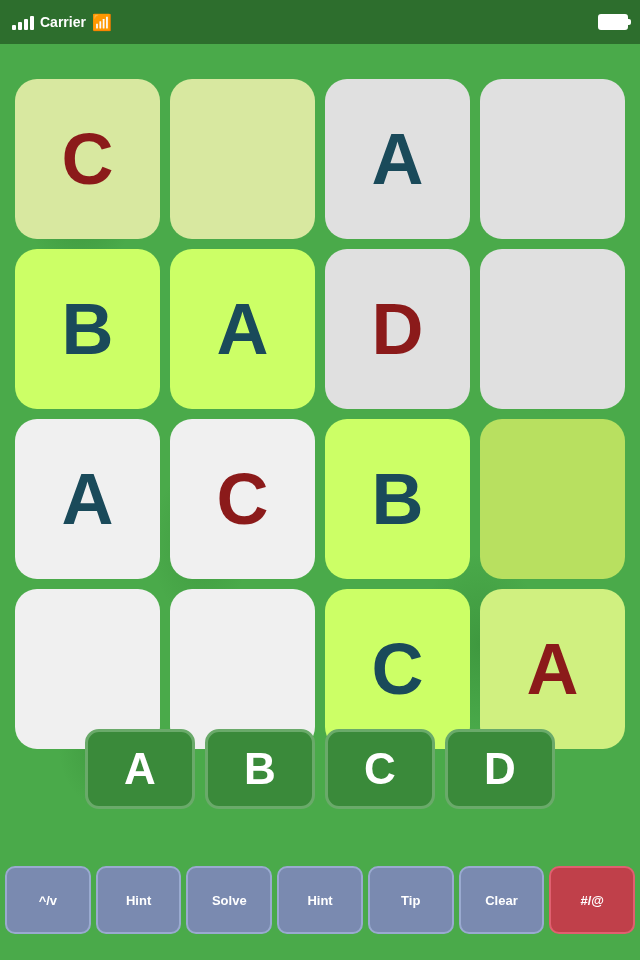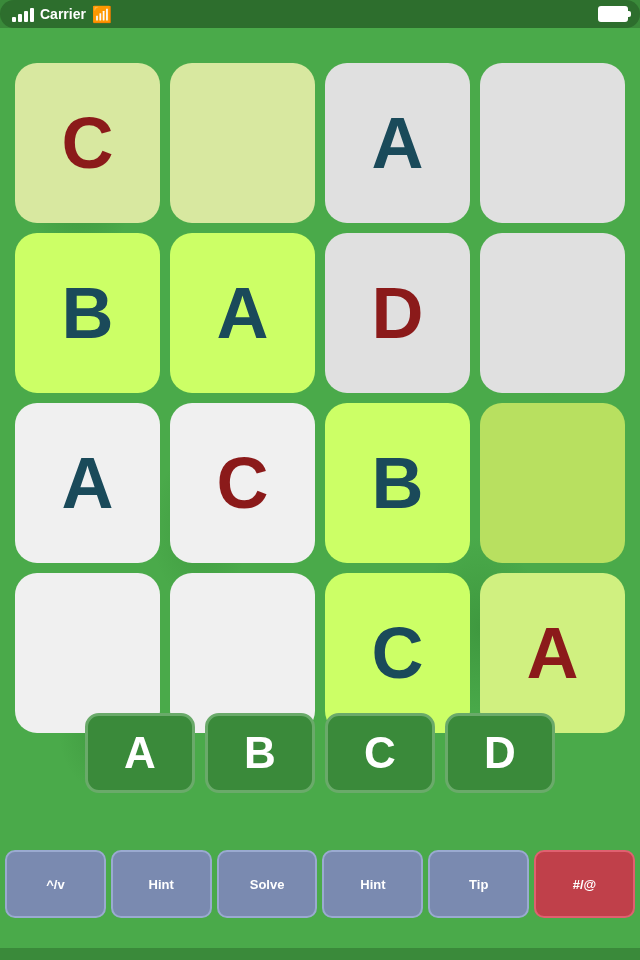--- a/index.html
+++ b/index.html
@@ -8,29 +8,28 @@
       height: 960px;
       overflow: hidden;
       font-family: Arial, Helvetica, sans-serif;
       background: #3a8a3a;
       position: relative;
     }
 
     
     #status-bar {
       width: 640px;
-      height: 28px;
+      height: 44px;
       background: #2d6e2d;
       display: flex;
       align-items: center;
       justify-content: space-between;
       padding: 0 12px;
       position: relative;
       z-index: 10;
-      border-radius: 20px;
     }
     .status-left {
       display: flex;
       align-items: center;
       gap: 6px;
       color: white;
       font-size: 14px;
       font-weight: bold;
     }
     .signal-bars {
@@ -248,16 +247,17 @@
       <div class="letter-btn">C</div>
       <div class="letter-btn">D</div>
     </div>
 
   <div id="action-buttons">
   <div class="action-btn">^/v</div>
       <div class="action-btn">Hint</div>
       <div class="action-btn">Solve</div>
       <div class="action-btn">Hint</div>
       <div class="action-btn">Tip</div>
+      <div class="action-btn">Clear</div>
       <div class="action-btn special">#/@</div>
     </div>
 
 </div>
 
 </body></html>

